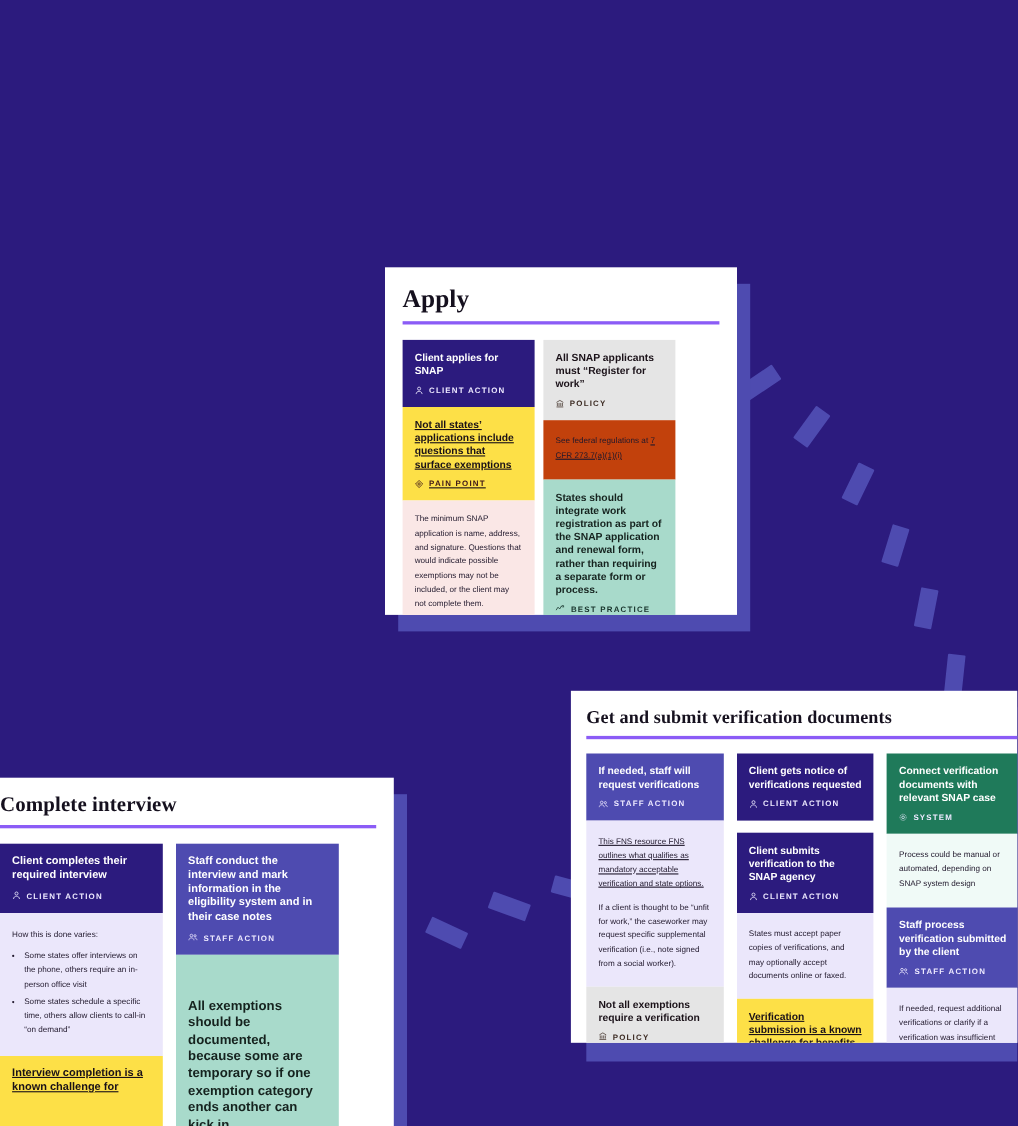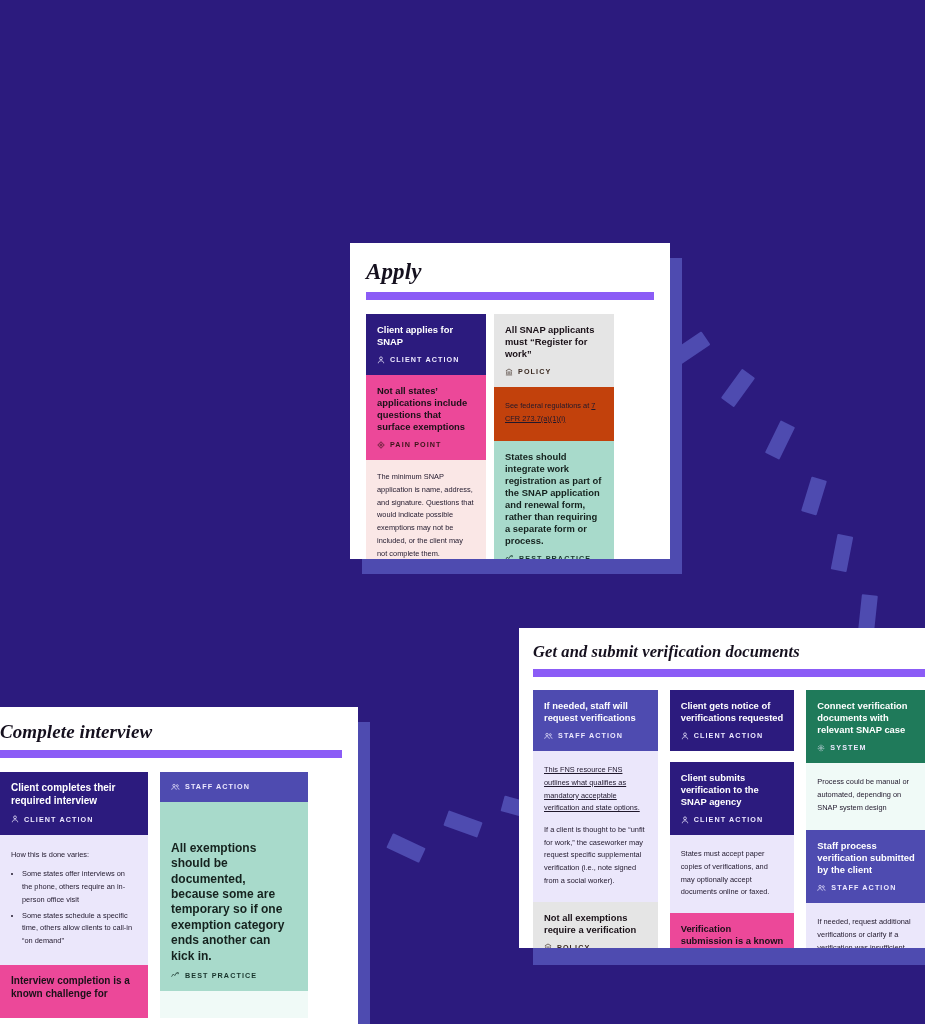--- a/index.html
+++ b/index.html
@@ -33,22 +33,21 @@
     position: absolute;
     background: #4E4BB0;
   }
   .board-title {
     font-family: "Liberation Serif", serif;
     font-weight: 700;
     color: #15101E;
     letter-spacing: .1px;
   }
   .board-rule {
-    border-bottom: 8px solid #8b5cf6;
-    font-style: italic;
+    border-bottom: 3px solid #8b5cf6;
   }
 
   .cols { display: flex; }
   .col  { display: flex; flex-direction: column; }
 
   
   .node { padding: 10px 11px 11px 11px; }
   .node-h {
     font-weight: 700;
     line-height: 1.28;
@@ -59,21 +58,21 @@
     font-size: 7.2px;
     letter-spacing: 1.1px;
     text-transform: uppercase;
     font-weight: 600;
   }
   .tag svg { display:block; flex: 0 0 auto; }
 
   .n-client  { background:#2C1B7E; color:#FFFFFF; }
   .n-staff   { background:#4E4BB0; color:#FFFFFF; }
   .n-system  { background:#1F7A5A; color:#FFFFFF; }
-  .n-pain    { background:#ec4899; color:#1A1118; }
+  .n-pain    { background:#fde047; color:#1A1118;text-decoration:underline; }
   .n-policy  { background:#e5e5e5; color:#1A1118; }
   .n-best    { background:#A8DACB; color:#15221E; }
 
   .n-client .tag, .n-staff .tag, .n-system .tag { color:#EDE9FF; }
   .n-pain .tag   { color:#3B1418; }
   .n-policy .tag { color:#3B2A22; }
   .n-best .tag   { color:#17332B; }
 
   
   .detail {
@@ -202,20 +201,21 @@
           </ul>
         </div>
 
         <div class="node n-pain" style="flex:1;">
           <div class="node-h" style="font-size:10px;">Interview completion is a known challenge for</div>
         </div>
       </div>
 
       <div class="col" style="width:148px;">
         <div class="node n-staff">
+          <div class="node-h" style="font-size:10px;">Staff conduct the interview and mark information in the eligibility system and in their case notes</div>
           <div class="tag">
             <svg width="9" height="8" viewBox="0 0 18 16">
                 <circle cx="6" cy="5" r="2.4" fill="none" stroke="currentColor" stroke-width="1.4"></circle>
                 <circle cx="12.6" cy="5.4" r="2" fill="none" stroke="currentColor" stroke-width="1.4"></circle>
                 <path d="M1.4 13.6c0-2.6 2-4.3 4.6-4.3s4.6 1.7 4.6 4.3M12 9.5c2.3 0 4.1 1.5 4.1 3.9" fill="none" stroke="currentColor" stroke-width="1.4"></path>
               </svg>
             <span>STAFF ACTION</span>
           </div>
         </div>
 

